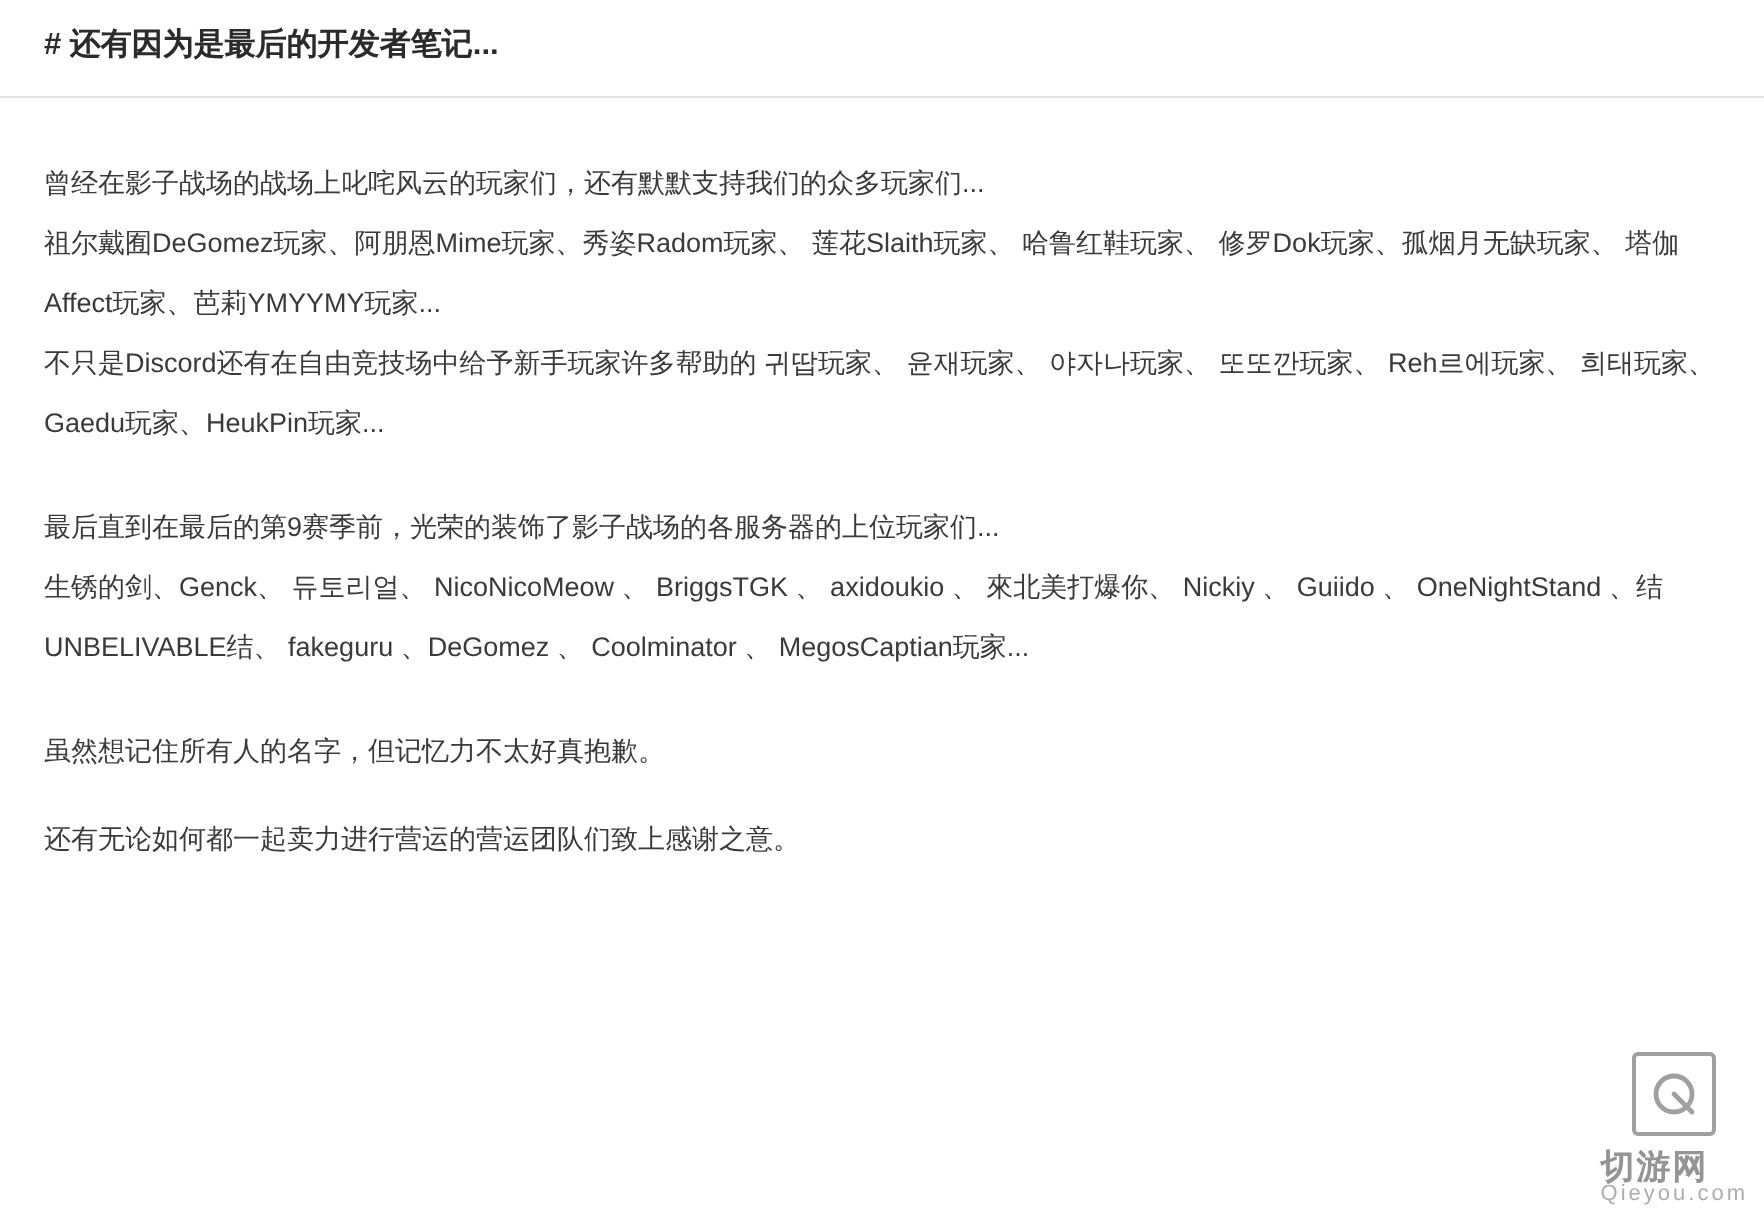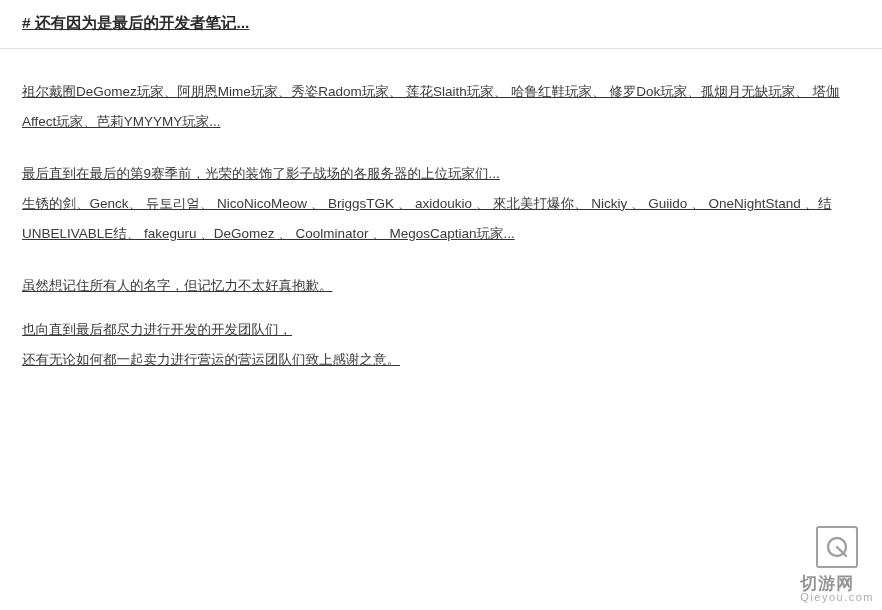--- a/index.html
+++ b/index.html
@@ -14,21 +14,20 @@
     color: #333333;
     overflow: hidden;
     position: relative;
   }
   .page {
     position: relative;
     width: 882px;
     height: 610px;
     box-sizing: border-box;
     padding: 0;
-    text-decoration: underline;
   }
   .heading {
     margin: 0;
     padding: 12px 0 0 22px;
     font-size: 15.5px;
     font-weight: bold;
     color: #2b2b2b;
     letter-spacing: 0px;
     line-height: 1.4;
   }
@@ -95,34 +94,35 @@
 
 <div class="page">
 
   <h1 class="heading"># 还有因为是最后的开发者笔记...</h1>
   <div class="rule"></div>
 
   <div class="body">
 
     <div class="spacer-lg"></div>
 
+    <p class="para">曾经在影子战场的战场上叱咤风云的玩家们，还有默默支持我们的众多玩家们...</p>
     <p class="para">祖尔戴囿DeGomez玩家、阿朋恩Mime玩家、秀姿Radom玩家、 莲花Slaith玩家、 哈鲁红鞋玩家、 修罗Dok玩家、孤烟月无缺玩家、 塔伽Affect玩家、芭莉YMYYMY玩家...</p>
+    <p class="para">不只是Discord还有在自由竞技场中给予新手玩家许多帮助的 귀땁玩家、 윤재玩家、 야자나玩家、 또또깐玩家、 Reh르에玩家、 희태玩家、Gaedu玩家、HeukPin玩家...</p>
 
     <div class="spacer-md"></div>
 
     <p class="para">最后直到在最后的第9赛季前，光荣的装饰了影子战场的各服务器的上位玩家们...</p>
     <p class="para">生锈的剑、Genck、 듀토리얼、 NicoNicoMeow 、 BriggsTGK 、 axidoukio 、 來北美打爆你、 Nickiy 、 Guiido 、 OneNightStand 、结UNBELIVABLE结、 fakeguru 、DeGomez 、 Coolminator 、 MegosCaptian玩家...</p>
 
     <div class="spacer-md"></div>
 
     <p class="para">虽然想记住所有人的名字，但记忆力不太好真抱歉。</p>
 
     <div class="spacer-sm"></div>
 
-    <p class="para">也向直到最后都尽力进行开发的开发团队们，</p>
     <p class="para">还有无论如何都一起卖力进行营运的营运团队们致上感谢之意。</p>
 
   </div>
 
   <div class="watermark">
     <div class="wm-mark">
       <svg width="26" height="26" viewBox="0 0 26 26" aria-hidden="true">
         <circle cx="13" cy="13" r="9" fill="none" stroke="#9b9b9b" stroke-width="2.4"></circle>
         <path d="M13 13 L22 22" stroke="#9b9b9b" stroke-width="2.4" stroke-linecap="round"></path>
       </svg>

